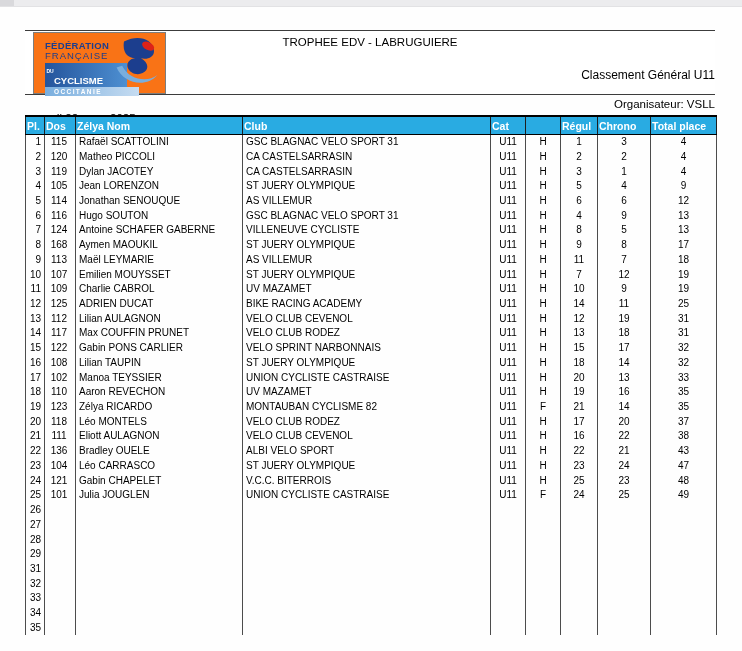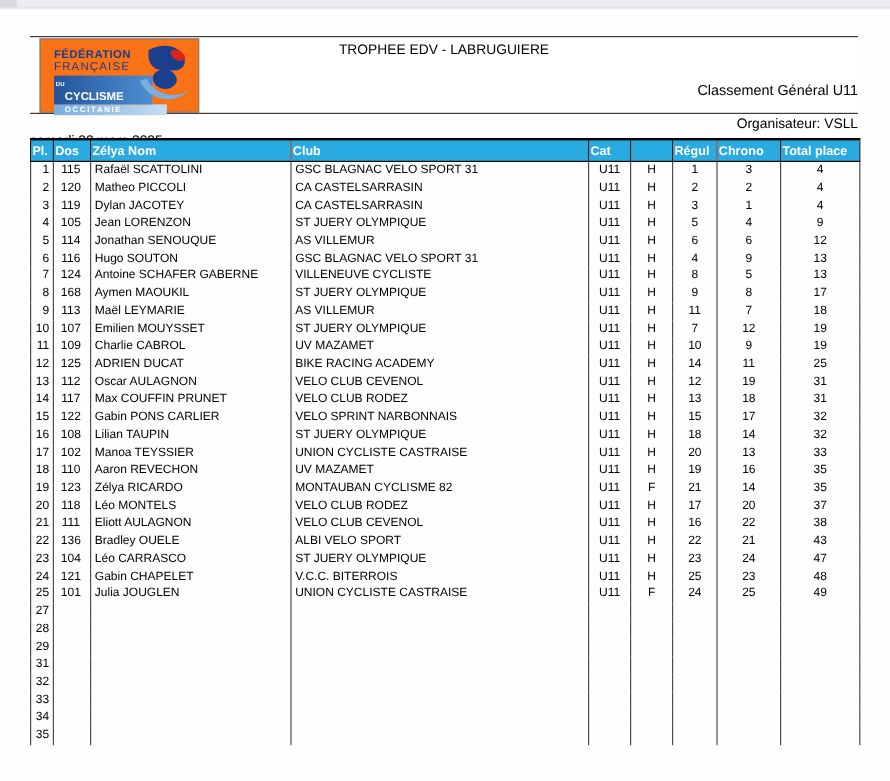--- a/index.html
+++ b/index.html
@@ -243,21 +243,21 @@
           <td class="c3">BIKE RACING ACADEMY</td>
           <td class="c4">U11</td>
           <td class="c5">H</td>
           <td class="c6">14</td>
           <td class="c7">11</td>
           <td class="c8">25</td>
         </tr>
         <tr>
           <td class="c0">13</td>
           <td class="c1">112</td>
-          <td class="c2">Oscar AULAGNON</td>
+          <td class="c2">Lilian AULAGNON</td>
           <td class="c3">VELO CLUB CEVENOL</td>
           <td class="c4">U11</td>
           <td class="c5">H</td>
           <td class="c6">12</td>
           <td class="c7">19</td>
           <td class="c8">31</td>
         </tr>
         <tr>
           <td class="c0">14</td>
           <td class="c1">117</td>
@@ -384,20 +384,31 @@
           <td class="c1">101</td>
           <td class="c2">Julia JOUGLEN</td>
           <td class="c3">UNION CYCLISTE CASTRAISE</td>
           <td class="c4">U11</td>
           <td class="c5">F</td>
           <td class="c6">24</td>
           <td class="c7">25</td>
           <td class="c8">49</td>
         </tr>
         <tr>
+          <td class="c0">26</td>
+          <td class="c1"></td>
+          <td class="c2"></td>
+          <td class="c3"></td>
+          <td class="c4"></td>
+          <td class="c5"></td>
+          <td class="c6"></td>
+          <td class="c7"></td>
+          <td class="c8"></td>
+        </tr>
+        <tr>
           <td class="c0">27</td>
           <td class="c1"></td>
           <td class="c2"></td>
           <td class="c3"></td>
           <td class="c4"></td>
           <td class="c5"></td>
           <td class="c6"></td>
           <td class="c7"></td>
           <td class="c8"></td>
         </tr>

